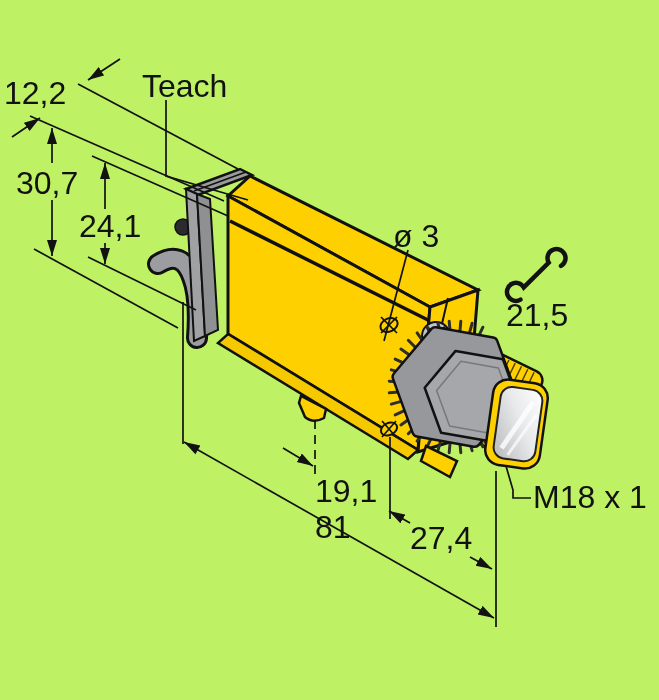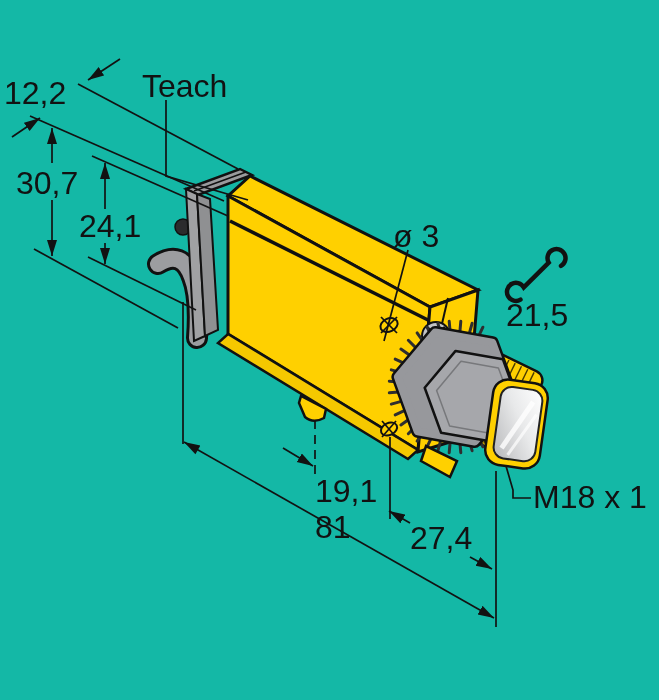--- a/index.html
+++ b/index.html
@@ -1,16 +1,16 @@
 <!DOCTYPE html>
 <html><head>
 <meta charset="utf-8">
 <style>
   html,body{margin:0;padding:0;background:#ffffff;}
-  .canvas{position:relative;width:659px;height:700px;background:#14b8a6;overflow:hidden;
+  .canvas{position:relative;width:659px;height:700px;background:#bef264;overflow:hidden;
           font-family:"Liberation Sans", sans-serif;}
   svg{position:absolute;left:0;top:0;}
   text{font-family:"Liberation Sans", sans-serif;font-size:32px;fill:#121212;}
 </style>
 </head>
 <body>
 
 <div class="canvas">
 <svg width="659" height="700" viewBox="0 0 659 700">
   <defs>

